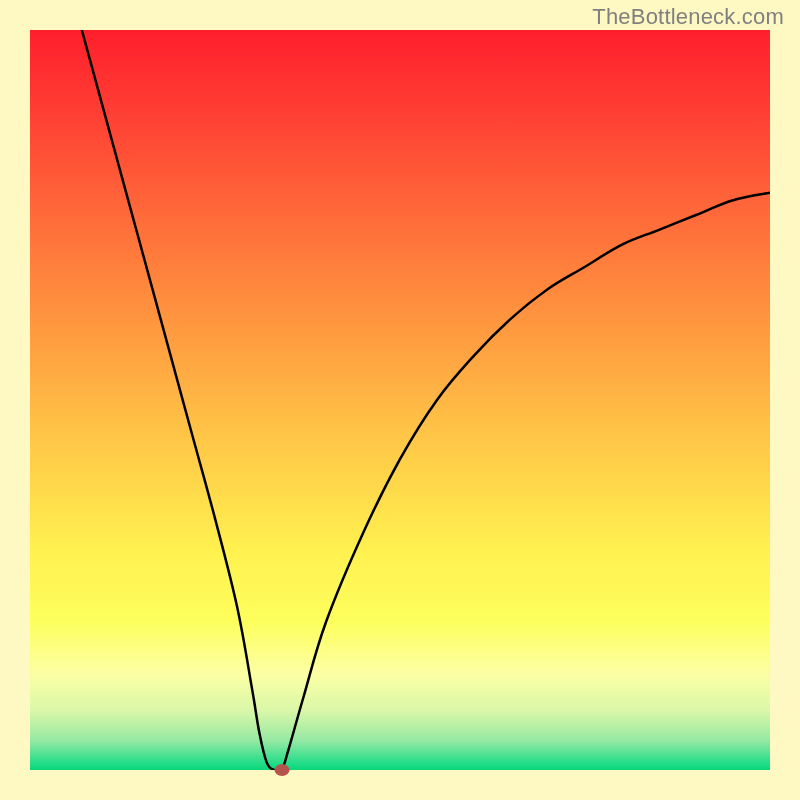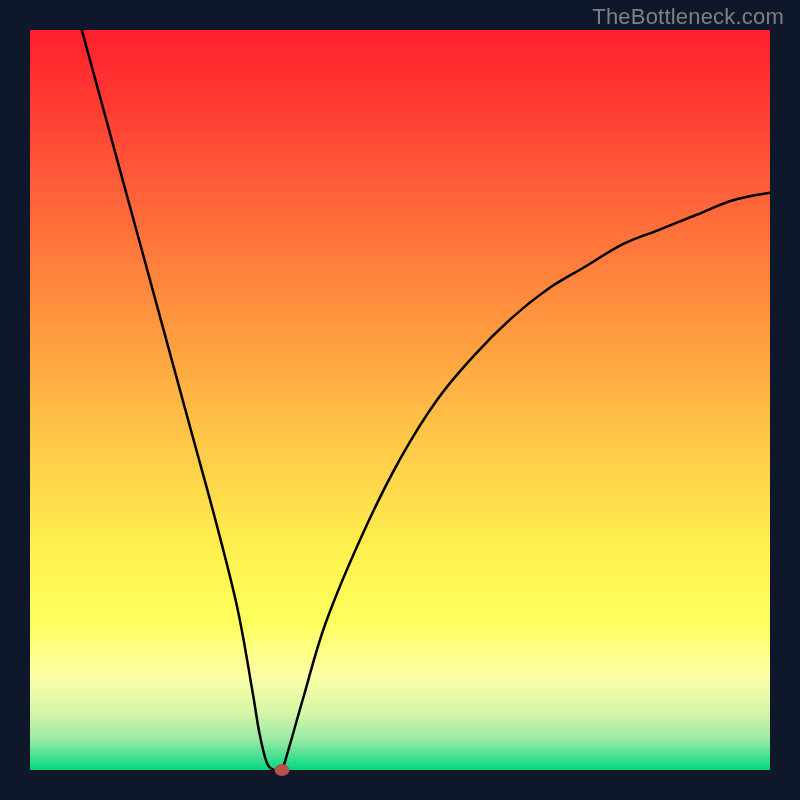--- a/index.html
+++ b/index.html
@@ -8,21 +8,21 @@
     width: 800px;
     height: 800px;
     background: #000;
     overflow: hidden;
     font-family: Arial, Helvetica, sans-serif;
   }
   .frame {
     position: relative;
     width: 800px;
     height: 800px;
-    background: #0f172a;
+    background: #fef9c3;
   }
   .watermark {
     position: absolute;
     top: 4px;
     right: 16px;
     color: #808080;
     font-size: 22px;
     font-weight: 500;
     letter-spacing: 0.2px;
     z-index: 20;

